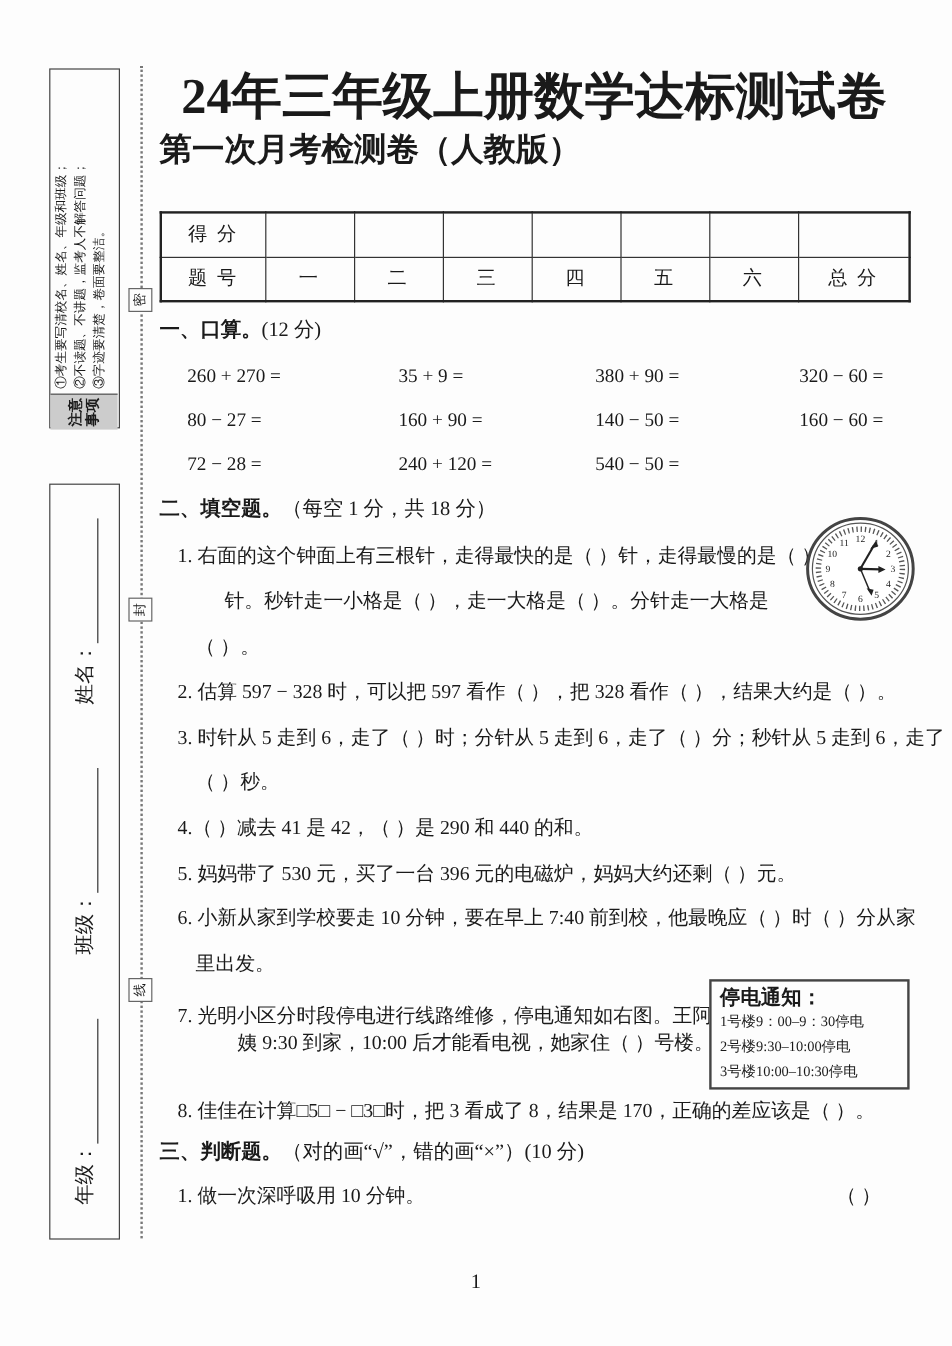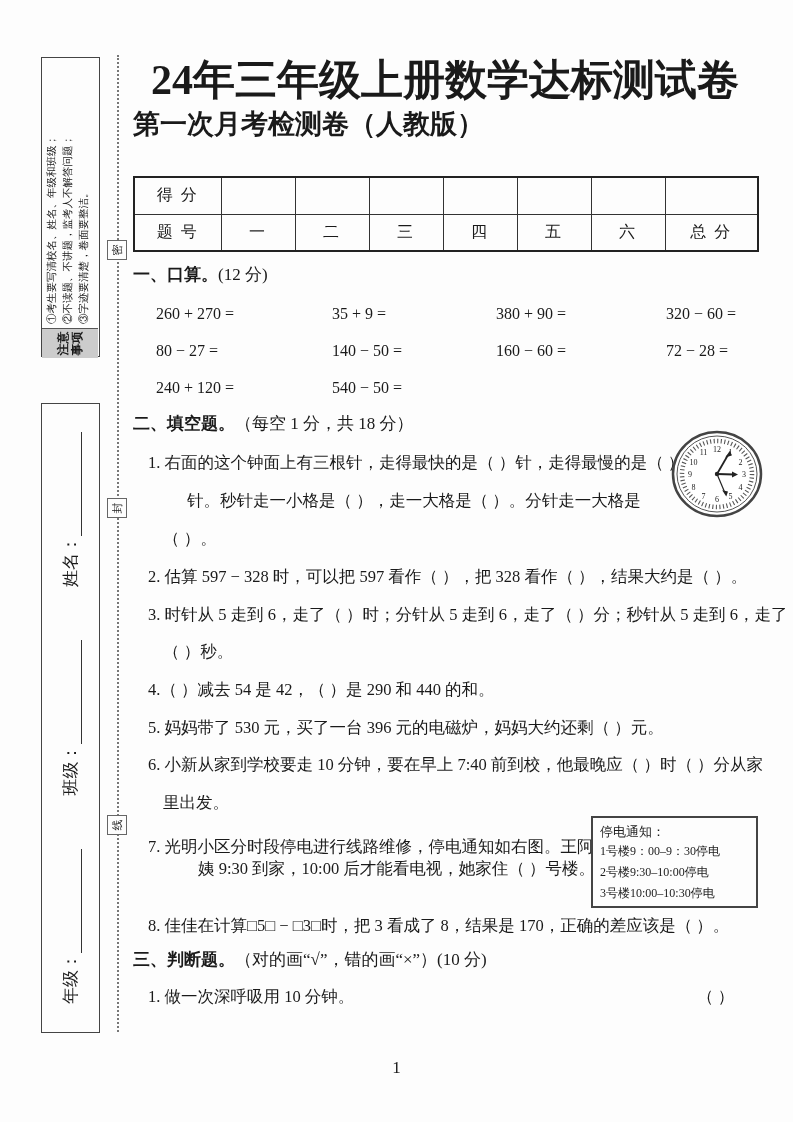--- a/index.html
+++ b/index.html
@@ -55,21 +55,21 @@
   .oral-grid div { line-height:37px; white-space:nowrap; }
   .q { position:absolute; font-size:16.5px; white-space:nowrap; }
 
   
   .clock { position:absolute; left:671px; top:430px; }
   .clock text { font-size:8px; font-family:"Liberation Serif","DejaVu Serif",serif; fill:#222; }
 
   
   .power-box { position:absolute; left:591px; top:816px; width:167px; height:92px;
                border:2px solid #444; padding:4px 7px; background:#fdfdfd; }
-  .power-box .pb-title { font-size:13px; font-weight:normal; line-height:19px; }
+  .power-box .pb-title { font-size:17px; font-weight:bold; line-height:19px; }
   .power-box .pb-line { font-size:12px; line-height:21px; white-space:nowrap; }
 
   .answer-paren { position:absolute; font-size:16.5px; }
   .page-num { position:absolute; left:0; top:1058px; width:793px; text-align:center; font-size:17px; }
 </style>
 </head>
 <body>
 
 <div class="side-box" style="left:41px; top:57px; width:59px; height:300px;">
   <div class="rot-strip notice-inner" style="left:0; top:300px;">
@@ -135,37 +135,38 @@
 
 <div class="sec-head" style="left:133px; top:263px;">
   <b>一、口算。</b><span>(12 分)</span>
 </div>
 <div class="oral-grid">
   <div>260 + 270 =</div>
   <div>35 + 9 =</div>
   <div>380 + 90 =</div>
   <div>320 − 60 =</div>
   <div>80 − 27 =</div>
+  <div>160 + 90 =</div>
   <div>140 − 50 =</div>
   <div>160 − 60 =</div>
   <div>72 − 28 =</div>
   <div>240 + 120 =</div>
   <div>540 − 50 =</div>
 </div>
 
 <div class="sec-head" style="left:133px; top:412px;">
   <b>二、填空题。</b><span>（每空 1 分，共 18 分）</span>
 </div>
 <div class="q" style="left:148px; top:452px;">1. 右面的这个钟面上有三根针，走得最快的是（      ）针，走得最慢的是（      ）</div>
 <div class="q" style="left:163px; top:490px;margin-left:24px;">针。秒针走一小格是（      ），走一大格是（      ）。分针走一大格是</div>
 <div class="q" style="left:163px; top:528px;">（      ）。</div>
 <div class="q" style="left:148px; top:566px;">2. 估算 597 − 328 时，可以把 597 看作（      ），把 328 看作（      ），结果大约是（      ）。</div>
 <div class="q" style="left:148px; top:604px;">3. 时针从 5 走到 6，走了（      ）时；分针从 5 走到 6，走了（      ）分；秒针从 5 走到 6，走了</div>
 <div class="q" style="left:163px; top:641px;">（      ）秒。</div>
-<div class="q" style="left:148px; top:679px;">4.（      ）减去 54 是 42，（      ）是 290 和 440 的和。</div>
+<div class="q" style="left:148px; top:679px;">4.（      ）减去 41 是 42，（      ）是 290 和 440 的和。</div>
 <div class="q" style="left:148px; top:717px;">5. 妈妈带了 530 元，买了一台 396 元的电磁炉，妈妈大约还剩（      ）元。</div>
 <div class="q" style="left:148px; top:754px;">6. 小新从家到学校要走 10 分钟，要在早上 7:40 前到校，他最晚应（      ）时（      ）分从家</div>
 <div class="q" style="left:163px; top:792px;">里出发。</div>
 <div class="q" style="left:148px; top:836px;">7. 光明小区分时段停电进行线路维修，停电通知如右图。王阿</div>
 <div class="q" style="left:163px; top:858px;margin-left:35px;">姨 9:30 到家，10:00 后才能看电视，她家住（      ）号楼。</div>
 <div class="q" style="left:148px; top:915px;">8. 佳佳在计算□5□ − □3□时，把 3 看成了 8，结果是 170，正确的差应该是（      ）。</div>
 
 <svg class="clock" width="92" height="88" viewBox="0 0 92 88">
   <ellipse cx="46" cy="44" rx="44" ry="42" fill="#fff" stroke="#444" stroke-width="2.5"></ellipse>
   <ellipse cx="46" cy="44" rx="40" ry="38" fill="none" stroke="#555" stroke-width="1"></ellipse>

